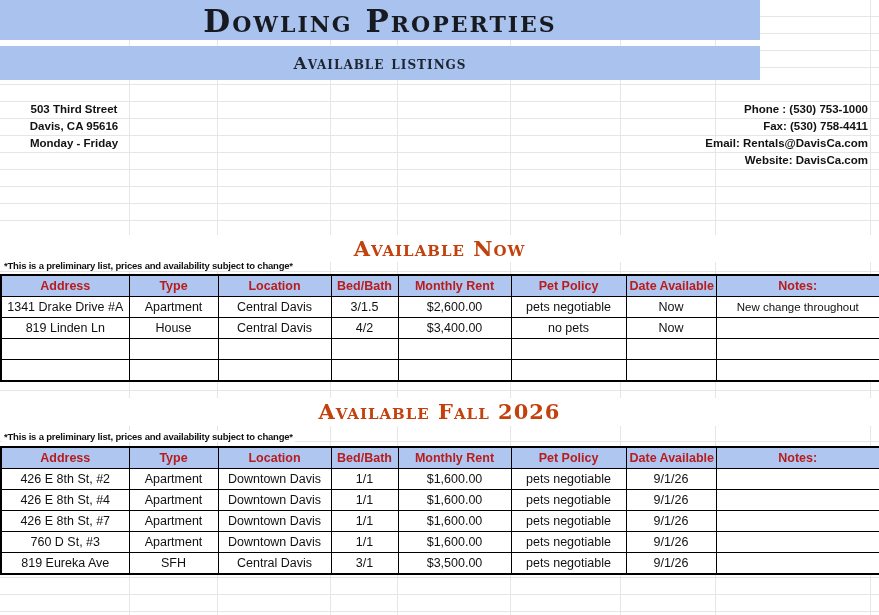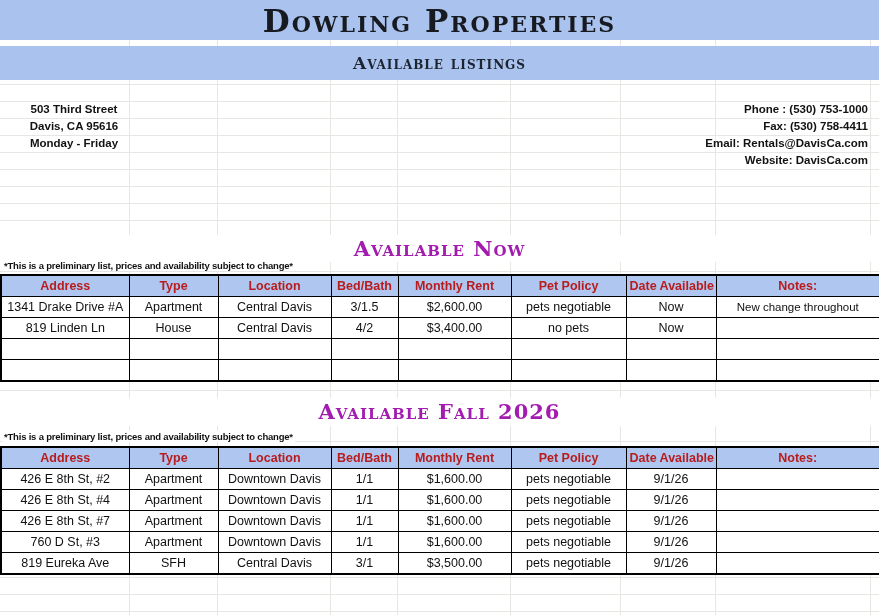--- a/index.html
+++ b/index.html
@@ -21,21 +21,21 @@
       linear-gradient(#e8e6e2,#e8e6e2),
       linear-gradient(#e8e6e2,#e8e6e2),
       linear-gradient(#e8e6e2,#e8e6e2),
       linear-gradient(#e8e6e2,#e8e6e2),
       linear-gradient(#e8e6e2,#e8e6e2);
     background-repeat:no-repeat;
     background-size:100% 100%,1px 100%,1px 100%,1px 100%,1px 100%,1px 100%,1px 100%,1px 100%,1px 100%;
     background-position:0 0,129px 0,217px 0,330px 0,397px 0,510px 0,620px 0,715px 0,870px 0;
   }
   .band {
-    position:absolute; left:0; width:879px; z-index:2;
+    position:absolute; left:0; width:760px; z-index:2;
     background:#a9c3ee; text-align:center;
   }
   .title-band { top:0; height:40px; line-height:42px; }
   .title-text {
     font-family:"DejaVu Serif", serif;
     font-weight:bold; font-variant-caps:small-caps;
     font-size:31px; letter-spacing:2px; color:#171a20;
   }
   .subtitle-band { top:46px; height:34px; line-height:35px; }
   .subtitle-text {
@@ -44,21 +44,21 @@
     font-size:17px; letter-spacing:1px; color:#1d2430;
   }
   .contact { position:absolute; z-index:2; font-weight:bold; font-size:11.5px; line-height:17px; color:#121212;padding-left:6px; }
   .contact-left { top:101px; left:0; width:136px; text-align:center; }
   .contact-right { top:101px; right:0; width:320px; text-align:right; padding-right:11px; }
   .section-heading {
     position:absolute; left:0; width:879px; z-index:2;
     background:#ffffff; text-align:center;
     font-family:"DejaVu Serif", serif;
     font-weight:bold; font-variant-caps:small-caps;
-    font-size:21px; letter-spacing:1px; color:#a21caf;
+    font-size:21px; letter-spacing:1px; color:#c2410c;
   }
   .heading-1 { top:235px; height:27px; line-height:27px; }
   .heading-2 { top:398px; height:28px; line-height:28px; }
   .prelim-note {
     position:absolute; left:2px; z-index:2;
     font-size:9.5px; font-weight:bold; letter-spacing:-0.2px;
     background:#ffffff; padding:0 2px; color:#101010;
   }
   .note-1 { top:260px; }
   .note-2 { top:431px; }

